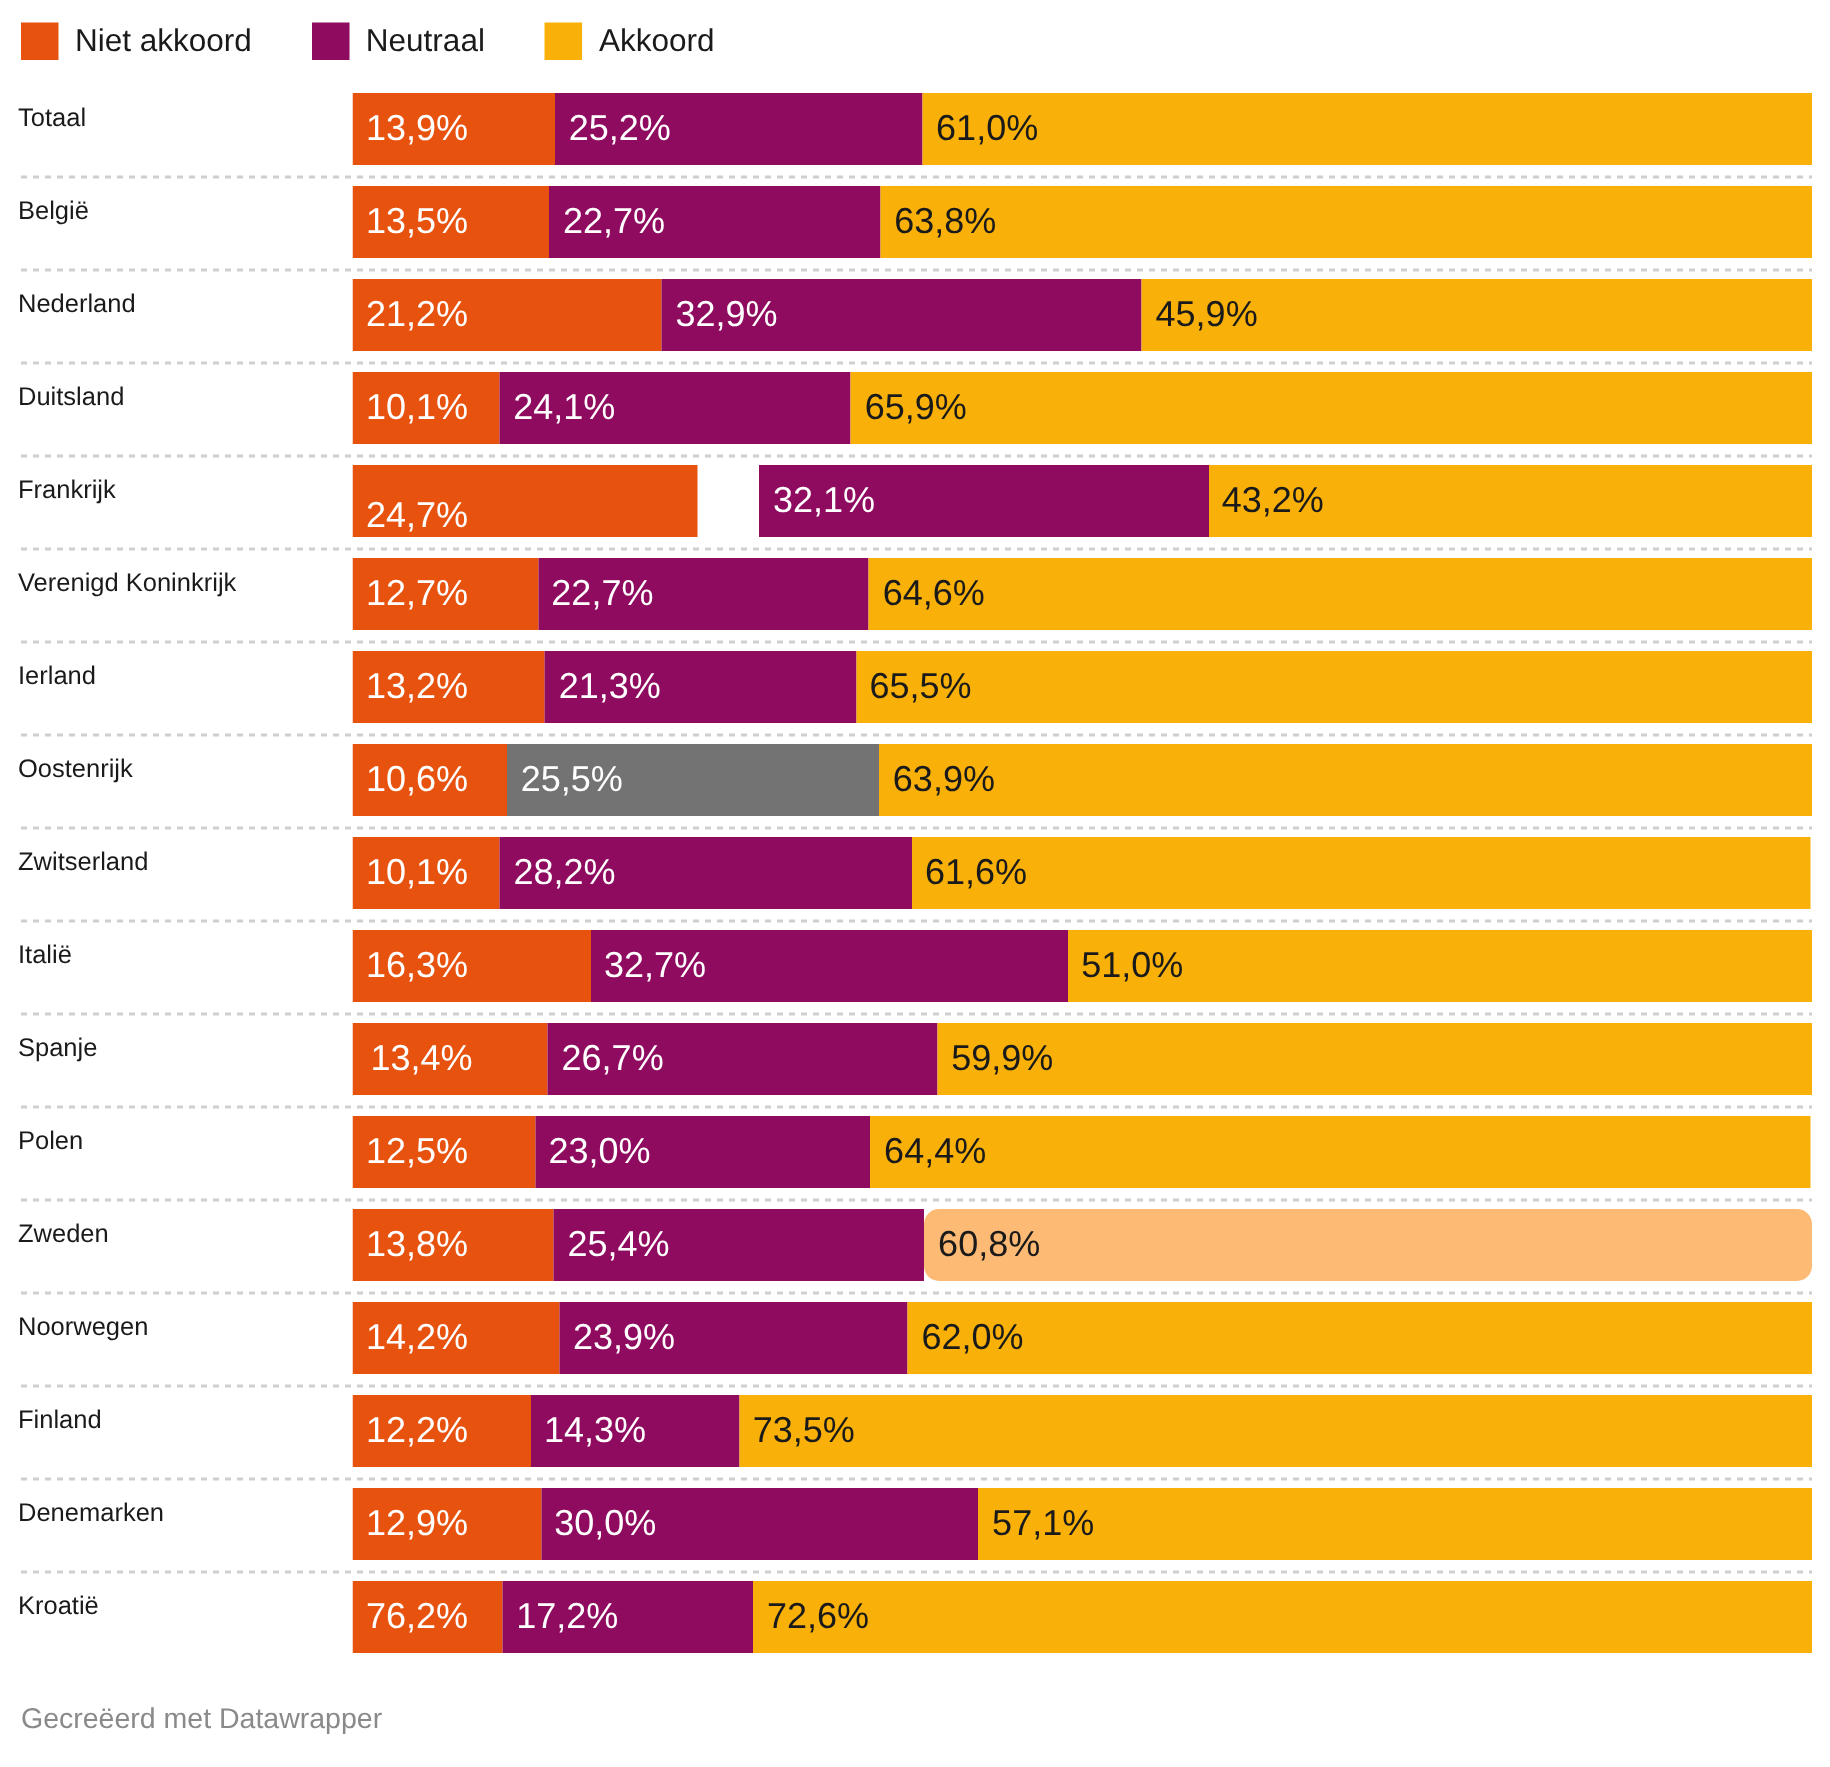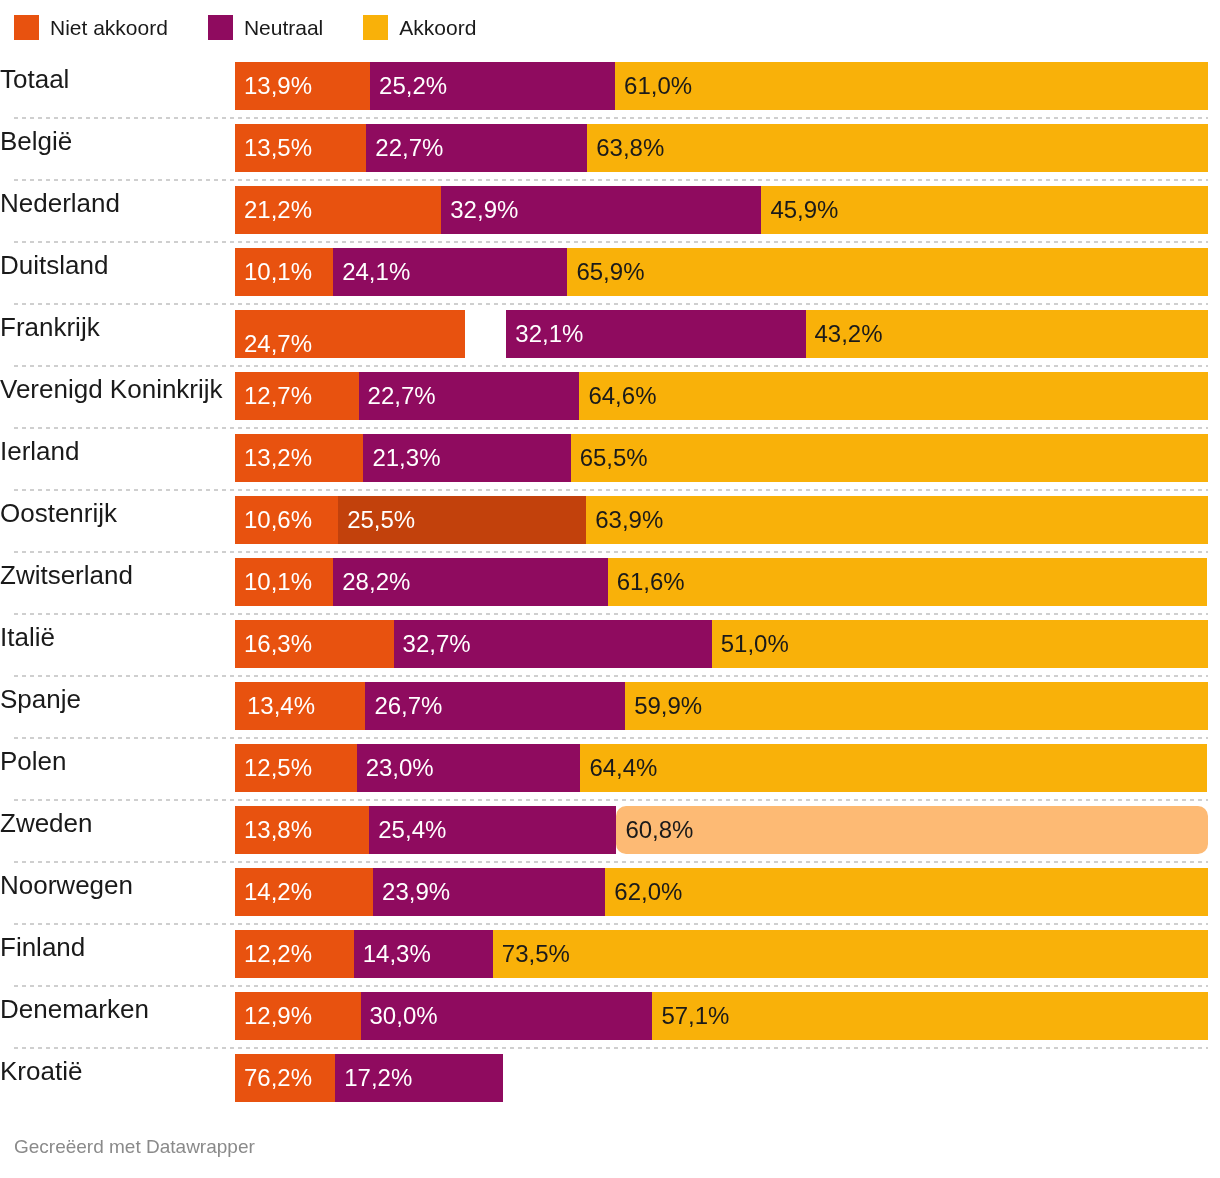--- a/index.html
+++ b/index.html
@@ -50,25 +50,25 @@
     left: 0;
     top: 55px;
     width: 1220px;
   }
   .row {
     position: relative;
     height: 62px;
   }
   .row-label {
     position: absolute;
-    left: 0;
+    left: 12px;
     top: 0;
     height: 48px;
     line-height: 48px;
-    font-size: 26px;
+    font-size: 17px;
     color: #1a1a1a;
     white-space: nowrap;
   }
   .bar-track {
     position: absolute;
     left: 235px;
     top: 7px;
     width: 973px;
     height: 48px;
     display: flex;
@@ -232,21 +232,21 @@
         </div>
       </div>
       <div class="row-sep"></div>
     </div>
     <div class="row">
       <div class="row-label">Oostenrijk</div>
       <div class="bar-track">
         <div class="seg seg-disagree" style="width: 10.6%; background: rgb(232, 82, 15);">
           <span>10,6%</span>
         </div>
-        <div class="seg seg-neutral" style="width: 25.5%; background: #c2410c; align-items: center;">
+        <div class="seg seg-neutral" style="width: 25.5%; background: #737373; align-items: center;">
           <span>25,5%</span>
         </div>
         <div class="seg seg-agree" style="width: 63.9%; background: rgb(249, 177, 9);">
           <span>63,9%</span>
         </div>
       </div>
       <div class="row-sep"></div>
     </div>
     <div class="row">
       <div class="row-label">Zwitserland</div>
@@ -369,20 +369,23 @@
       <div class="row-sep"></div>
     </div>
     <div class="row">
       <div class="row-label">Kroatië</div>
       <div class="bar-track">
         <div class="seg seg-disagree" style="width: 10.3%; background: rgb(232, 82, 15);">
           <span>76,2%</span>
         </div>
         <div class="seg seg-neutral" style="width: 17.2%; background: rgb(143, 11, 95);">
           <span>17,2%</span>
+        </div>
+        <div class="seg seg-agree" style="width: 72.6%; background: rgb(249, 177, 9);">
+          <span>72,6%</span>
         </div>
       </div>
     </div>
   </div>
 
 <div id="footer">
   <span>Gecreëerd met Datawrapper</span>
 </div>
 
 </body></html>

